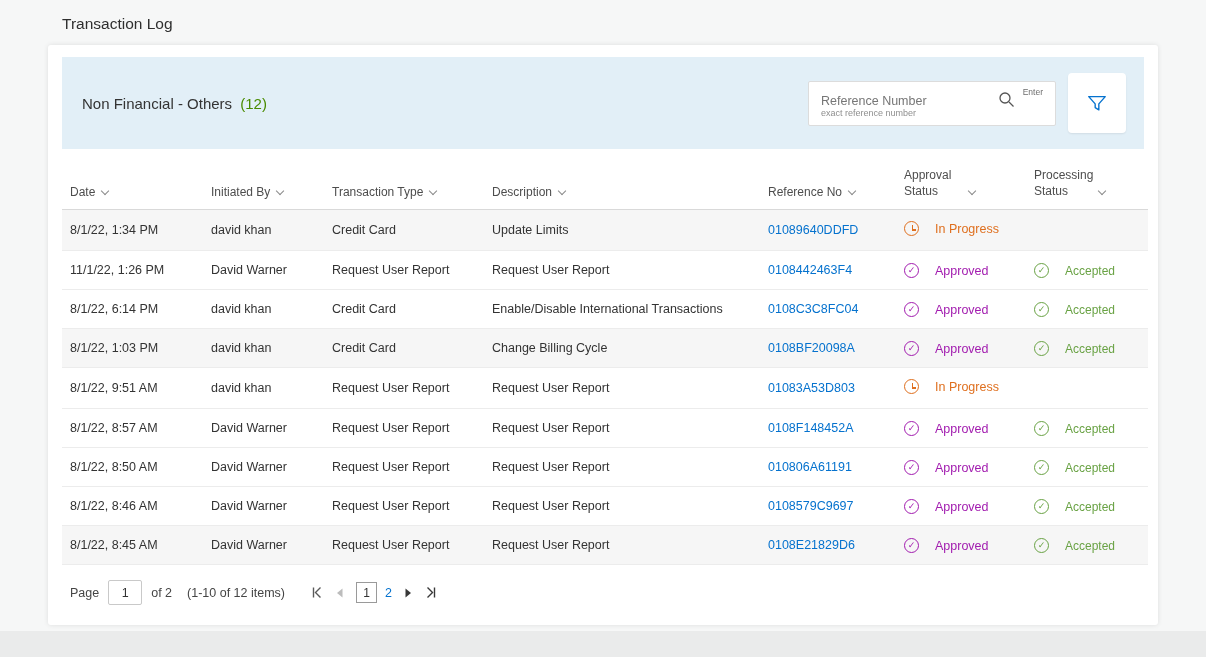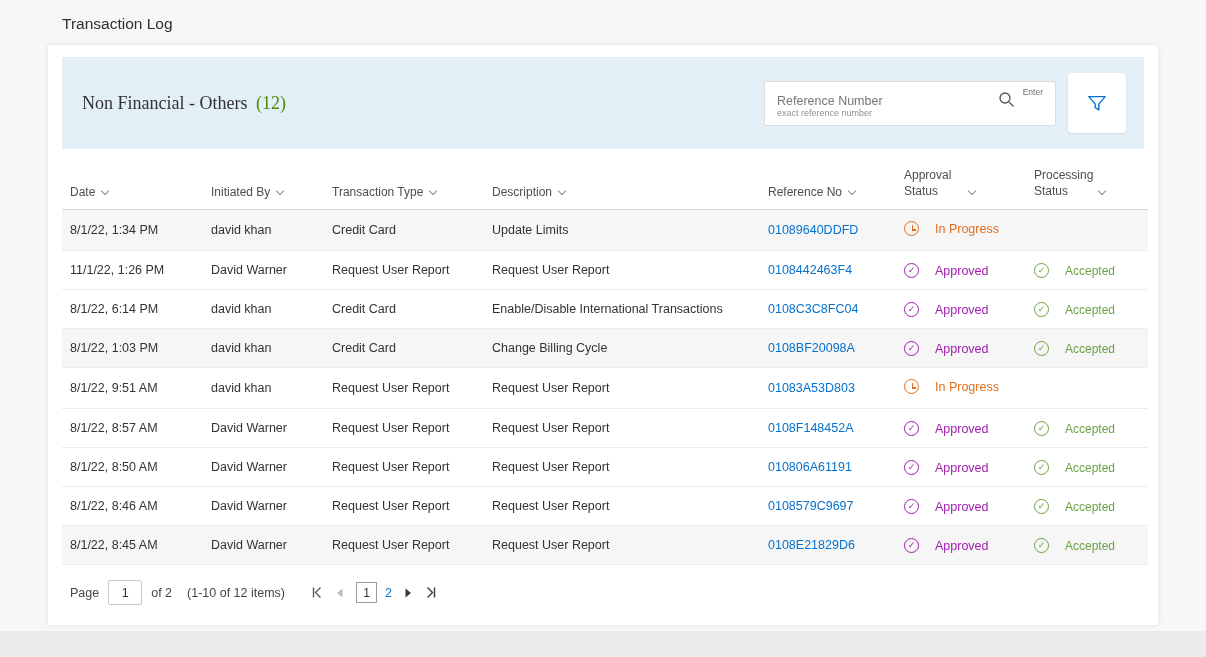--- a/index.html
+++ b/index.html
@@ -29,26 +29,26 @@
   }
 
   
   .band {
     background: #e2eff7;
     height: 92px;
     display: flex;
     align-items: center;
     padding: 0 18px 0 20px;
   }
-  .band-heading { font-size: 18px; color:#333;font-family:Liberation Serif, serif; }
+  .band-heading { font-size: 15px; color:#333; }
   .band-count { color:#4a8b00; margin-left:4px; }
 
   .search-box {
     margin-left: auto;
-    width: 292px;
+    width: 248px;
     background: #fff;
     border: 1px solid #dcdcdc;
     border-radius: 2px;
     padding: 9px 12px 7px 12px;
   }
   .search-row { display:flex; align-items:flex-start; }
   .search-input {
     border: none; outline: none;
     flex: 1;
     font-family: inherit;

